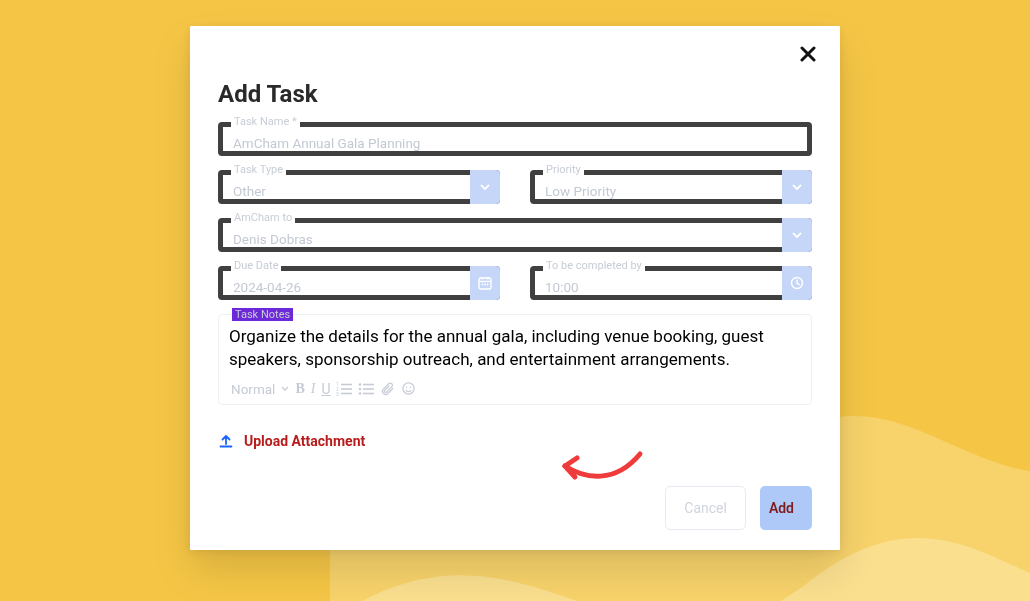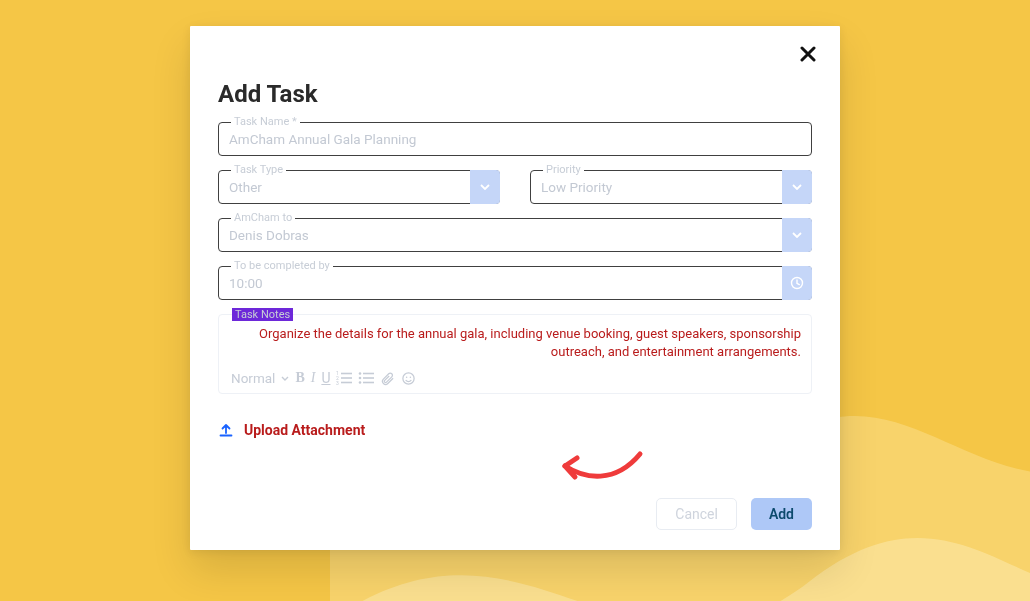--- a/index.html
+++ b/index.html
@@ -32,65 +32,64 @@
   .modal-title {
     font-size:24px; font-weight:700; color:#2a2a2a; margin: 36px 0 14px 0;
   }
   .row { display:flex; gap:30px; margin-bottom:14px; }
   .field { position:relative; flex:1; }
   .field .fld-label {
     position:absolute; top:-7px; left:13px; background:#fff; padding:0 3px;
     font-size:11px; color:#c7cdd6;
   }
   .field .box {
-    border:1px solid #404040; border-radius:4px;
+    border:5px solid #404040; border-radius:4px;
     height:34px; line-height:32px;
     padding:0 10px;
     font-size:13.5px; color:#c3c9d3;
     background:#fff;
   }
   .field .addon {
     position:absolute; top:0; right:0; width:30px; height:34px;
     background:#c5d6f8; border-top-right-radius:4px; border-bottom-right-radius:4px;
     display:flex; align-items:center; justify-content:center; color:#fff;
   }
   .notes {
     border:1px solid #eef1f6; border-radius:4px;
     position:relative; padding:6px 10px 3px 10px;
   }
   .notes .fld-label {
     position:absolute; top:-7px; left:13px; background:#6d28d9; padding:0 3px;
     font-size:11px; color:#c7cdd6;
   }
   .notes .content {
-    font-size:13px; color:#b91c1c; line-height:1.35;
+    font-size:17px; color:#000000; line-height:1.35;
     min-height:36px;
     padding-top:4px;
-    text-align:right;
   }
   .toolbar {
     display:flex; align-items:center; gap:6px; padding:10px 2px 4px 2px;
     color:#c6ccd6; font-size:14px;
   }
   .toolbar .fmt-sel { display:flex; align-items:center; gap:6px; font-size:13.5px; }
   .toolbar svg { display:block; }
   .upload {
     display:flex; align-items:center; gap:10px;
     color:#b91c1c; font-weight:700; font-size:14px; margin-top:28px;
     cursor:pointer; width:fit-content;
   }
   .arrow {
     position:absolute; left:365px; top:418px; pointer-events:none;
   }
   .footer {
     position:absolute; right:28px; bottom:20px; display:flex; gap:14px;
   }
-  .btn { height:32px; border-radius:5px; font-size:14px; padding:0 18px; display:flex; align-items:center; cursor:pointer; }
+  .btn { height:44px; border-radius:5px; font-size:14px; padding:0 18px; display:flex; align-items:center; cursor:pointer; }
   .btn-cancel { border:1px solid #e8ecf2; color:#cfd4dd; background:#fff; }
-  .btn-add { background:#aec8f7; color:#0c4a6e; font-weight:600; }
+  .btn-add { background:#aec8f7; color:#7f1d1d; font-weight:600;padding-left:9px; }
 </style>
 </head>
 <body>
 
 <svg class="bg-wave" viewBox="0 0 900 900">
   <path d="M 0 600 C 150 450, 250 700, 420 560 C 600 410, 650 700, 900 500 L 900 900 L 0 900 Z" fill="#f9d97a" opacity="0.7"></path>
   <path d="M 0 720 C 200 580, 300 820, 480 680 C 660 540, 720 800, 900 640 L 900 900 L 0 900 Z" fill="#fbe7a6" opacity="0.6"></path>
 </svg>
 
 <div class="modal">
@@ -137,20 +136,35 @@
       <div class="box" style="padding-right:34px">Denis Dobras</div>
       <div class="addon">
         <svg width="10" height="6" viewBox="0 0 10 6">
             <path d="M1 1 L5 5 L9 1" fill="none" stroke="#fff" stroke-width="1.8"></path>
           </svg>
       </div>
     </div>
   </div>
 
   <div class="row">
+    <div class="field">
+      <span class="fld-label">Due Date</span>
+      <div class="box" style="padding-right:34px">2024-04-26</div>
+      <div class="addon">
+        <svg width="14" height="14" viewBox="0 0 14 14">
+          <rect x="1" y="2" width="12" height="11" rx="1.5" fill="none" stroke="#fff" stroke-width="1.4"></rect>
+          <line x1="1" y1="5.5" x2="13" y2="5.5" stroke="#fff" stroke-width="1.4"></line>
+          <line x1="4" y1="1" x2="4" y2="3.5" stroke="#fff" stroke-width="1.4"></line>
+          <line x1="10" y1="1" x2="10" y2="3.5" stroke="#fff" stroke-width="1.4"></line>
+          <circle cx="4.5" cy="8.5" r="0.9" fill="#fff"></circle>
+            <circle cx="7" cy="8.5" r="0.9" fill="#fff"></circle>
+            <circle cx="9.5" cy="8.5" r="0.9" fill="#fff"></circle>
+        </svg>
+      </div>
+    </div>
     <div class="field">
       <span class="fld-label">To be completed by</span>
       <div class="box" style="padding-right:52px">10:00</div>
       <div class="addon">
         <svg width="14" height="14" viewBox="0 0 14 14">
           <circle cx="7" cy="7" r="5.5" fill="none" stroke="#fff" stroke-width="1.4"></circle>
           <path d="M7 4 L7 7.3 L9.3 8.6" fill="none" stroke="#fff" stroke-width="1.4" stroke-linecap="round"></path>
         </svg>
       </div>
     </div>

